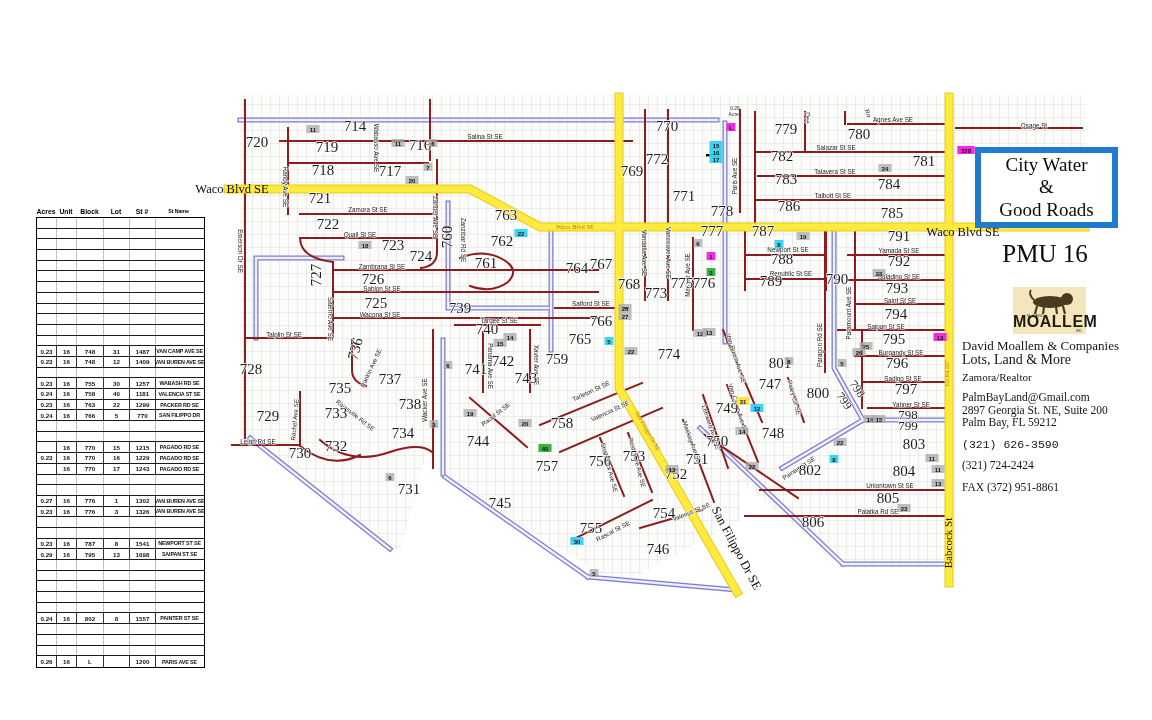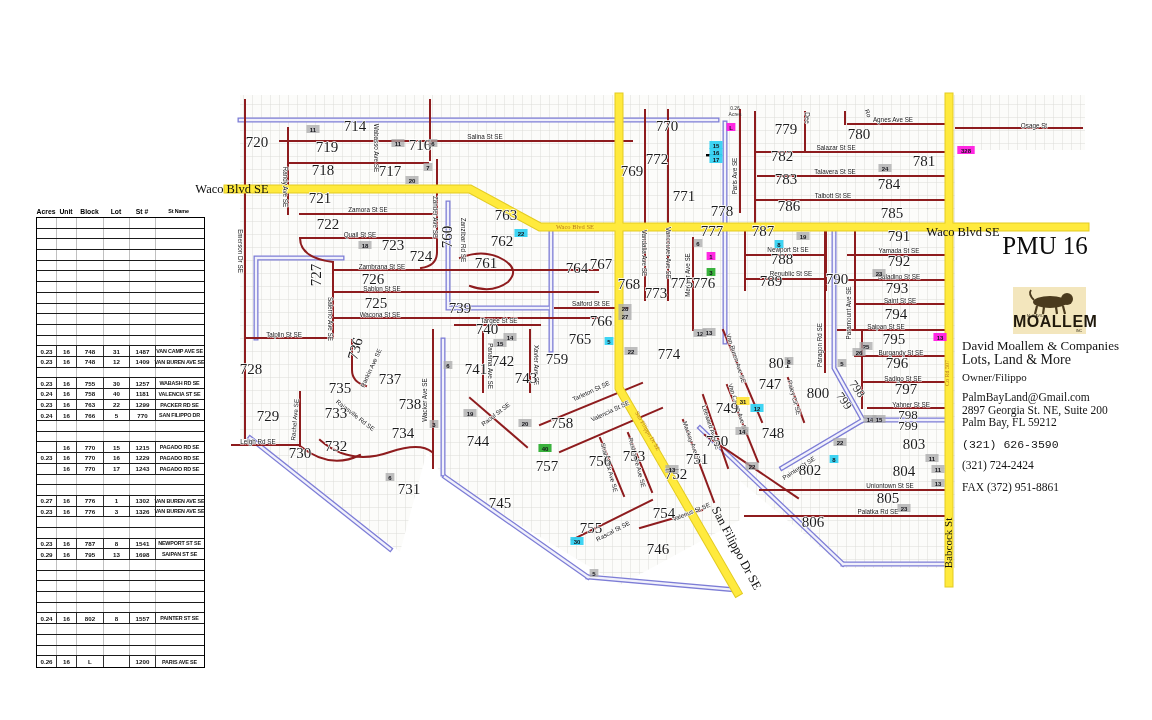--- a/index.html
+++ b/index.html
@@ -33,21 +33,21 @@
          justify-content:center;font-weight:bold;font-size:6.2px;color:#111;white-space:nowrap;overflow:visible;}
   .trow.filled .tcell{border-right-color:#333;}
   .c0{width:20px;} .c1{width:20px;} .c2{width:27px;} .c3{width:26px;} .c4{width:26px;}
   .c5{width:47px;border-right:none !important;font-size:5.4px;letter-spacing:-0.15px;}
 
   
   #banner{position:absolute;left:975px;top:147px;width:143px;height:81px;box-sizing:border-box;
           border:6px solid #1f7ad0;background:#fff;display:flex;flex-direction:column;
           align-items:center;justify-content:center;font-family:"Liberation Serif",serif;
           font-size:19px;color:#0a0a0a;line-height:1.16;}
-  #pmu{position:absolute;left:985px;top:232px;width:120px;text-align:center;
+  #pmu{position:absolute;left:985px;top:240px;width:120px;text-align:center;
        font-family:"Liberation Serif",serif;font-size:25px;color:#0a0a0a;}
   #logo{position:absolute;left:1013px;top:287px;width:73px;height:47px;background:#f3e6bd;}
   .logo-top{position:absolute;left:14px;top:27px;font-size:3.5px;color:#2a2414;letter-spacing:.2px;}
   .logo-name{position:absolute;left:0;top:26px;width:73px;text-align:center;
              font-family:Liberation Sans, sans-serif;font-weight:bold;font-size:16px;color:#20190c;letter-spacing:.5px;}
   .logo-inc{position:absolute;right:4px;bottom:1px;font-size:3.5px;color:#2a2414;}
   .info-line{position:absolute;left:962px;width:168px;
              font-family:"Liberation Serif",serif;font-size:11.5px;color:#141414;white-space:nowrap;}
   #il-company{top:338px;font-size:13px;}
   #il-tagline{top:352px;font-size:14px;}
@@ -922,38 +922,43 @@
           <div class="tcell c0">0.26</div>
           <div class="tcell c1">16</div>
           <div class="tcell c2">L</div>
           <div class="tcell c3"></div>
           <div class="tcell c4">1200</div>
           <div class="tcell c5">PARIS AVE SE</div>
         </div>
       </div>
   </div>
 
+  <div id="banner">
+    <div>City Water</div>
+    <div>&amp;</div>
+    <div>Good Roads</div>
+  </div>
 
   <div id="pmu">PMU 16</div>
 
   <div id="logo">
     <svg width="73" height="28" viewBox="0 0 73 28">
       <ellipse cx="37" cy="15" rx="17" ry="6" fill="#4a3a1d"></ellipse>
       <circle cx="54" cy="12" r="6" fill="#4a3a1d"></circle>
       <path d="M24,19 L22,27 M31,20 L30,27 M43,20 L44,27 M50,19 L52,27" stroke="#4a3a1d" stroke-width="2.2" fill="none"></path>
       <path d="M21,13 Q15,7 18,3" stroke="#4a3a1d" stroke-width="1.8" fill="none"></path>
     </svg>
     <div class="logo-top">M. DAVID</div>
     <div class="logo-name">MOALLEM</div>
     <div class="logo-inc">INC</div>
   </div>
 
   <div class="info-line" id="il-company">David Moallem &amp; Companies</div>
   <div class="info-line" id="il-tagline">Lots, Land &amp; More</div>
-  <div class="info-line" id="il-role">Owner/Filippo</div>
+  <div class="info-line" id="il-role">Zamora/Realtor</div>
   <div class="info-line" id="il-email">PalmBayLand@Gmail.com</div>
   <div class="info-line" id="il-addr1">2897 Georgia St. NE, Suite 200</div>
   <div class="info-line" id="il-addr2">Palm Bay, FL   59212</div>
   <div class="info-line" id="il-phone1">(321) 626-3590</div>
   <div class="info-line" id="il-phone2">(321) 724-2424</div>
   <div class="info-line" id="il-fax">FAX (372) 951-8861</div>
 
 </div>
 
 </body></html>

